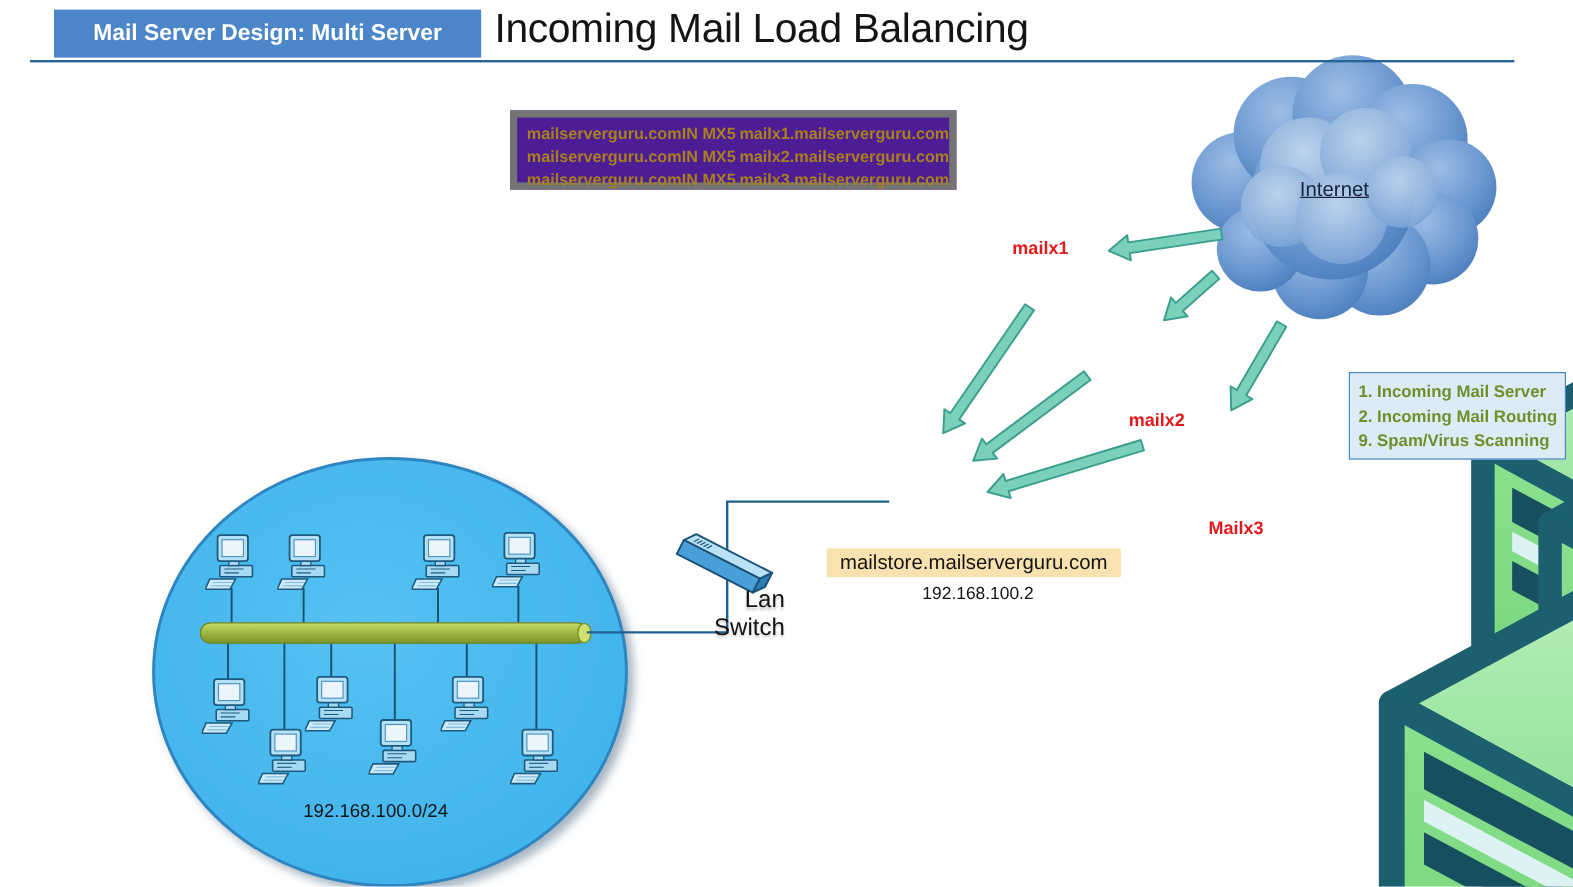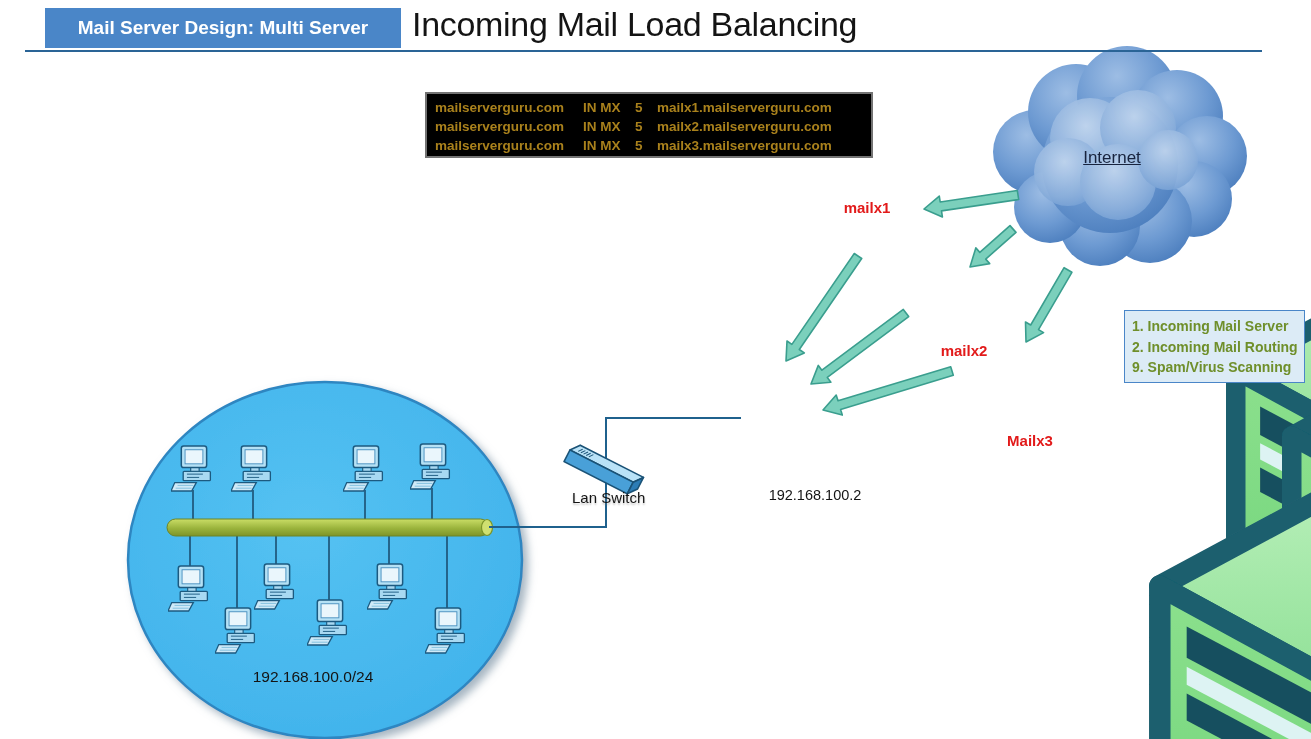--- a/index.html
+++ b/index.html
@@ -7,34 +7,34 @@
   .stage{position:relative;width:1311px;height:739px;background:#fff;overflow:hidden;}
   svg.diagram{position:absolute;left:0;top:0;}
 
   
   .badge{position:absolute;left:45px;top:8px;width:356px;height:40px;background:#4a86c8;
          color:#fff;font-weight:700;font-size:19px;display:flex;align-items:center;justify-content:center;}
   .title{position:absolute;left:412px;top:5px;font-size:34px;color:#141414;letter-spacing:-0.3px;white-space:nowrap;}
   .rule{position:absolute;left:25px;top:50px;width:1237px;height:2px;background:#2a6496;}
 
   
-  .dnsbox{position:absolute;left:425px;top:92px;width:448px;height:66px;background:#000000;
-          border:2px solid #737373;box-sizing:border-box;padding:4px 0 0 8px;}
+  .dnsbox{position:absolute;left:425px;top:92px;width:372px;height:66px;background:#4c1d95;
+          border:6px solid #737373;box-sizing:border-box;padding:4px 0 0 8px;}
   .dnsrow{display:flex;font-weight:700;font-size:13.5px;color:#a9811c;line-height:19px;white-space:nowrap;}
   .dnsrow .d{width:148px}.dnsrow .r{width:52px}.dnsrow .p{width:22px}
 
   
   .red{position:absolute;color:#e21a1a;font-weight:700;font-size:15px;text-align:center;width:54px;margin-top:33px;}
   .inet{position:absolute;left:1060px;top:148px;width:104px;text-align:center;font-size:17px;color:#17233e;text-decoration:underline;}
   .infobox{position:absolute;left:1124px;top:310px;width:181px;height:73px;background:#dcebf6;
            border:1.5px solid #4a86c8;box-sizing:border-box;padding:5px 0 4px 7px;}
   .inforow{font-weight:700;font-size:14px;color:#6f8f2b;line-height:20.5px;white-space:nowrap;}
   .storelbl{position:absolute;left:689px;top:457px;background:#f9e2b0;padding:2px 11px;font-size:17px;color:#141414;white-space:nowrap;}
   .ip{position:absolute;left:715px;top:487px;width:200px;text-align:center;font-size:14.5px;color:#141414;}
-  .switchlbl{position:absolute;left:572px;top:489px;width:96px;text-align:left;font-size:15px;color:#141414;
+  .switchlbl{position:absolute;left:558px;top:489px;width:96px;text-align:right;font-size:20px;color:#141414;
              text-shadow:0 2px 2px rgba(130,130,130,.45);}
   .subnet{position:absolute;left:213px;top:666px;width:200px;text-align:center;font-size:15.5px;color:#141414;line-height:22px;}
 </style>
 </head>
 <body>
 
 <div class="stage">
 
   <svg class="diagram" width="1311" height="739" viewBox="0 0 1311 739">
     <defs>
@@ -222,20 +222,21 @@
   <div class="red" style="left:840px;top:166px;">mailx1</div>
   <div class="red" style="left:937px;top:309px;text-align:center;">mailx2</div>
   <div class="red" style="left:1003px;top:399px;">Mailx3</div>
 
   <div class="infobox">
     <div class="inforow">1. Incoming Mail Server</div>
     <div class="inforow">2. Incoming Mail Routing</div>
     <div class="inforow">9. Spam/Virus Scanning</div>
   </div>
 
+  <div class="storelbl">mailstore.mailserverguru.com</div>
   <div class="ip">192.168.100.2</div>
   <div class="switchlbl">Lan Switch</div>
 
   <div class="subnet">
     <div>192.168.100.0/24</div>
   </div>
 
 </div>
 
 </body></html>

